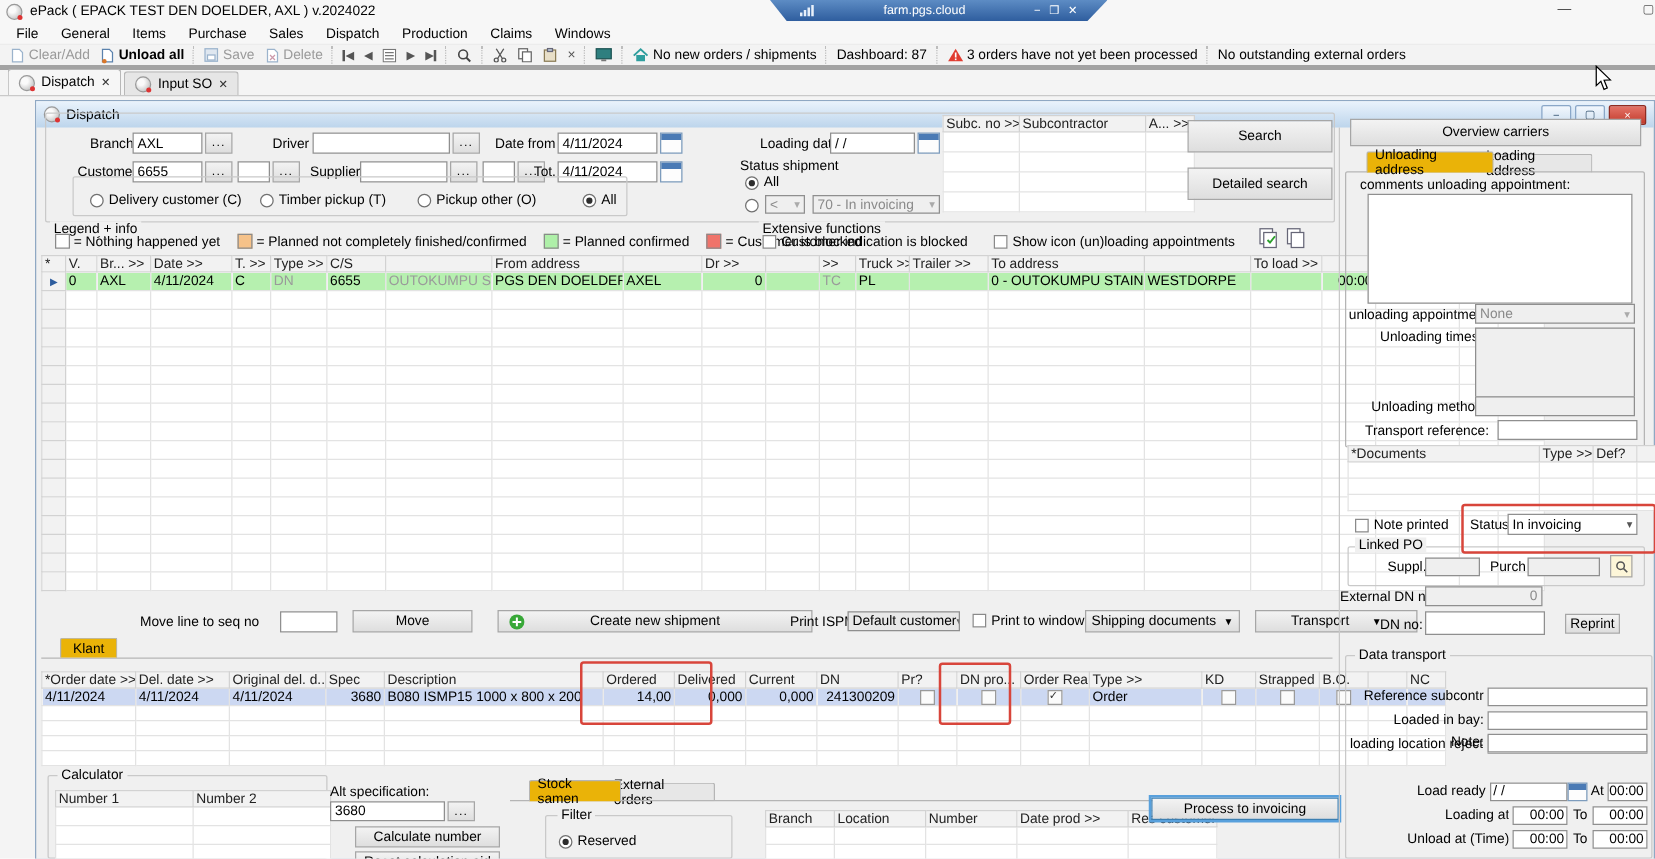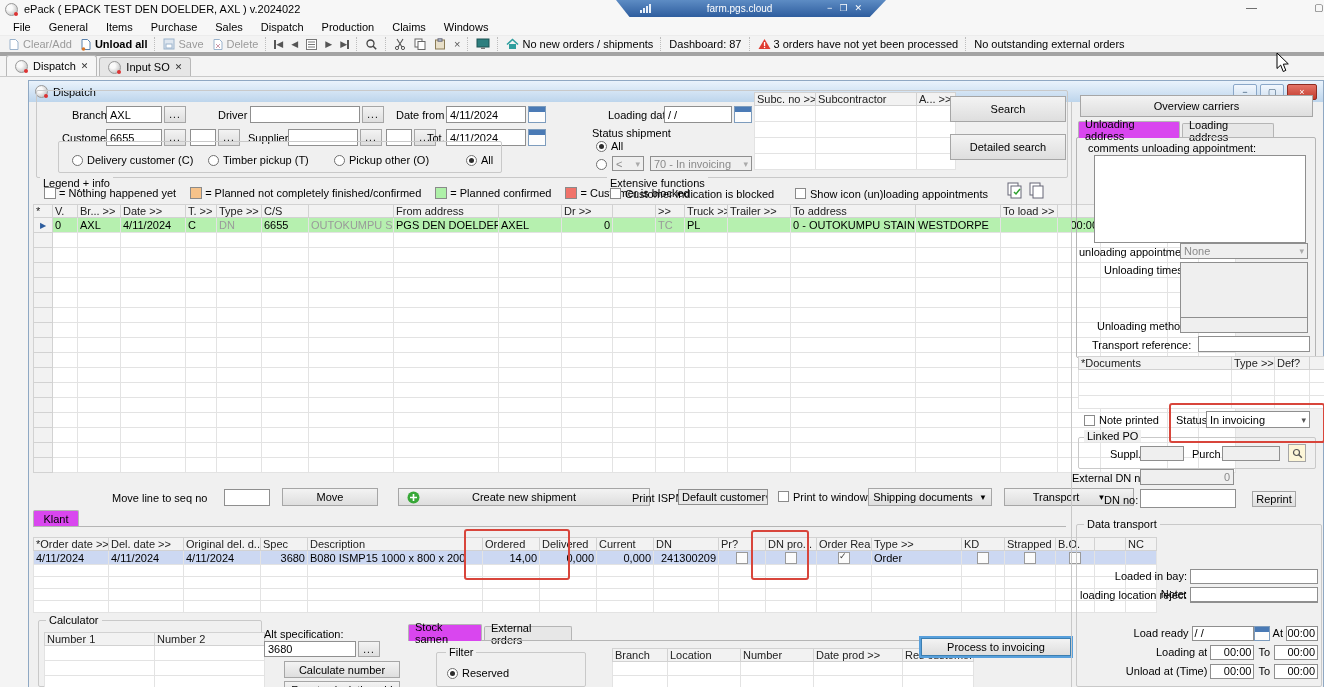--- a/index.html
+++ b/index.html
@@ -51,21 +51,21 @@
   table.grid td{border:1px solid #e3e3e3;padding:0 2px;overflow:hidden;white-space:nowrap;}
   table.grid td.mk{background:#f2f2f2;border-color:#d2d2d2;padding:0;}
   .arrow{color:#2d5d9e;font-size:8px;display:block;text-align:center;}
   td.ck{text-align:center;}
   .gcb{display:inline-block;width:10px;height:10px;border:1px solid #9a9a9a;background:#fbfbfb;position:relative;vertical-align:middle;}
   .gcb.on::after{content:"✓";position:absolute;left:0px;top:-2px;font-size:9px;color:#3a3a3a;}
   .swatch{display:inline-block;width:10px;height:10px;border:1px solid #8a8a8a;margin-right:3px;vertical-align:-2px;}
   .litem{margin-right:14px;white-space:nowrap;}
   
   .minitab{position:absolute;border:1px solid #b5b5b5;border-bottom:none;border-radius:2px 2px 0 0;background:#e7e7e7;display:flex;align-items:center;justify-content:center;padding:0 6px;box-sizing:border-box;}
-  .minitab.active{background:#d946ef;z-index:3;}
+  .minitab.active{background:#eab308;z-index:3;margin-left:15px;}
   .panelline{position:absolute;height:1px;background:#b5b5b5;}
   
   .anno{position:absolute;border:2px solid #d8453b;border-radius:3px;z-index:60;}
   .cursor{position:absolute;z-index:99;}
   .dtrow{position:absolute;left:1080px;width:238px;display:flex;align-items:center;height:16px;}
   .dtlab{flex:1;text-align:right;margin-right:3px;white-space:nowrap;overflow:hidden;}
   .dtinp{background:#fff;border:1px solid #8f8f8f;height:15px;box-sizing:border-box;display:flex;align-items:center;padding:0 2px;}
   .icon13{flex:none;display:inline-block;}
 </style>
 </head>
@@ -1109,20 +1109,24 @@
   <span class="lab" style="left:1072px;top:472px;">External DN no</span>
   <span class="inp dis right" style="left:1140px;top:469px;width:94px;height:16px;">0</span>
 
   <span class="lab" style="left:1104px;top:494px;">DN no:</span>
   <span class="inp" style="left:1140px;top:489px;width:96px;height:19px;"></span>
   <div class="btn" style="left:1252px;top:491px;width:44px;height:16px;">Reprint</div>
 
   <div class="grp" style="left:1076px;top:524px;width:246px;height:163px;"></div>
   <span class="grplab" style="left:1084px;top:518px;">Data transport</span>
 
+  <div class="dtrow" style="top:549px;">
+    <span class="dtlab">Reference subcontr</span>
+    <span class="dtinp" style="width:128px;"></span>
+    </div>
   <div class="dtrow" style="top:568px;">
     <span class="dtlab">Loaded in bay:</span>
     <span class="dtinp" style="width:128px;"></span>
     </div>
   <div class="dtrow" style="top:587px;">
     <span class="dtlab">loading location reject:</span>
     <span class="dtinp" style="width:128px;"></span>
     </div>
   <div class="dtrow" style="top:586px;">
     <span class="dtlab">Note:</span>

